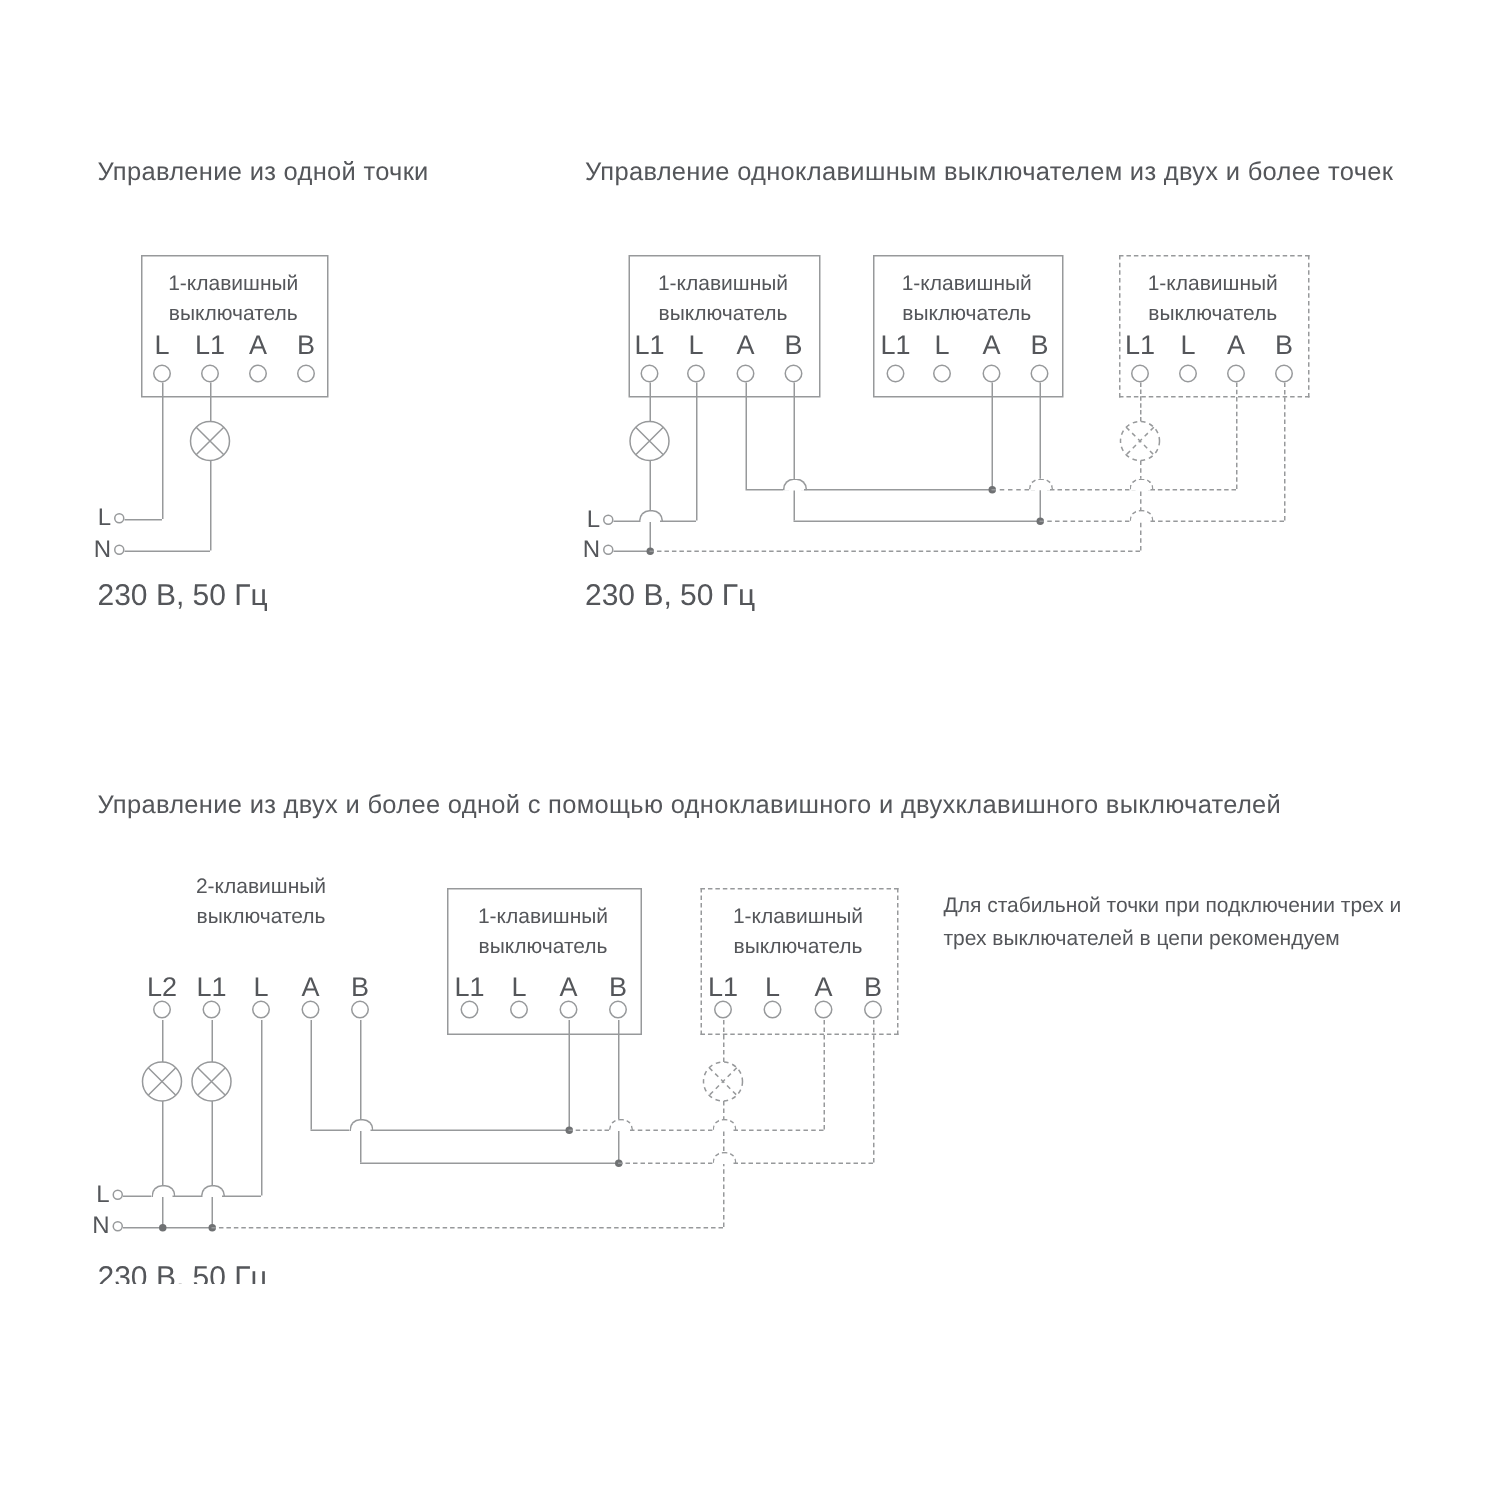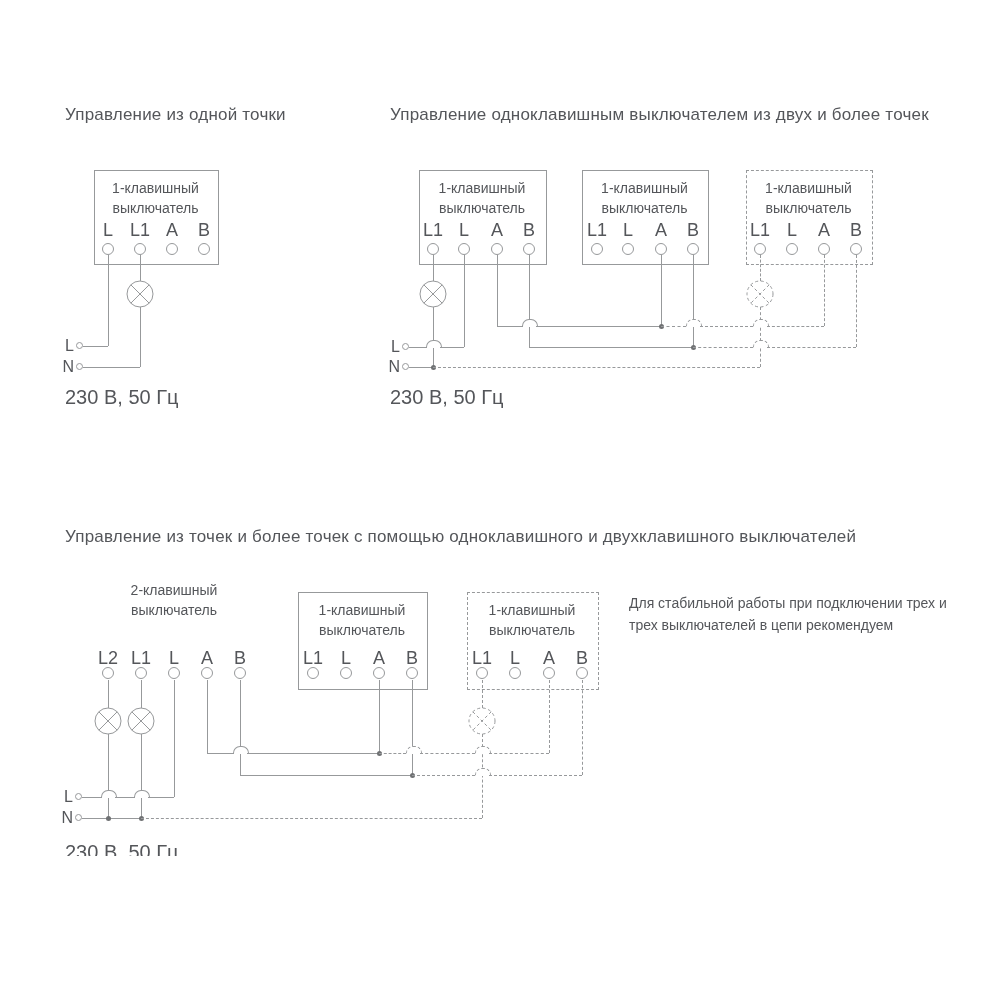--- a/index.html
+++ b/index.html
@@ -169,21 +169,21 @@
     <span class="lnl" style="left:384px;top:359px">N</span>
     <span class="src" style="left:402px;top:363px"></span>
     <span class="wh" style="left:409px;top:367px;width:24px"></span>
     <span class="dot" style="left:431px;top:365px"></span>
     <span class="dh" style="left:433px;top:367px;width:327px"></span>
 
     <div class="rating" style="left:390px;top:384px">230 В, 50 Гц</div>
   </div>
 
   <div>
-    <div class="title" style="left:65px;top:525px">Управление из точек и более точек с помощью одноклавишного и двухклавишного выключателей</div>
+    <div class="title" style="left:65px;top:525px">Управление из двух и более одной с помощью одноклавишного и двухклавишного выключателей</div>
 
     <div class="sw-name" style="left:104px;top:580px;width:140px">
       <div>2-клавишный</div>
       <div>выключатель</div>
     </div>
     <span class="tlabel" style="left:108px;top:650px">L2</span>
     <span class="tlabel" style="left:141px;top:650px">L1</span>
     <span class="tlabel" style="left:174px;top:650px">L</span>
     <span class="tlabel" style="left:207px;top:650px">A</span>
     <span class="tlabel" style="left:240px;top:650px">B</span>
@@ -215,21 +215,21 @@
     <span class="tlabel" style="left:482px;top:650px">L1</span>
     <span class="tlabel" style="left:515px;top:650px">L</span>
     <span class="tlabel" style="left:549px;top:650px">A</span>
     <span class="tlabel" style="left:582px;top:650px">B</span>
     <span class="term" style="left:476px;top:667px"></span>
     <span class="term" style="left:509px;top:667px"></span>
     <span class="term" style="left:543px;top:667px"></span>
     <span class="term" style="left:576px;top:667px"></span>
 
     <div class="note" style="left:629px;top:592px">
-      <div>Для стабильной работы при подключении трех и</div>
+      <div>Для стабильной точки при подключении трех и</div>
       <div>трех выключателей в цепи рекомендуем</div>
     </div>
 
     <span class="wv" style="left:108px;top:680px;height:28px"></span>
     <svg class="lamp" style="left:94px;top:707px" viewBox="0 0 28 28">
       <circle cx="14" cy="14" r="13" fill="none" stroke="currentColor"></circle>
       <path d="M4.8 4.8 L23.2 23.2 M23.2 4.8 L4.8 23.2" stroke="currentColor" fill="none"></path>
     </svg>
     <span class="wv" style="left:108px;top:734px;height:84px"></span>
     <span class="wv" style="left:141px;top:680px;height:28px"></span>

